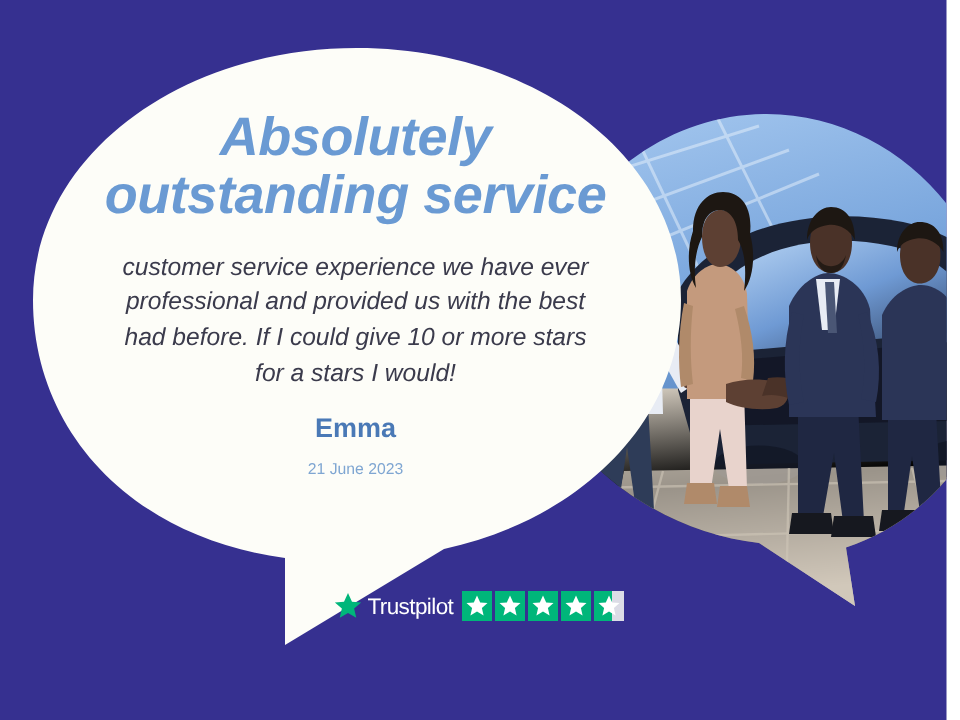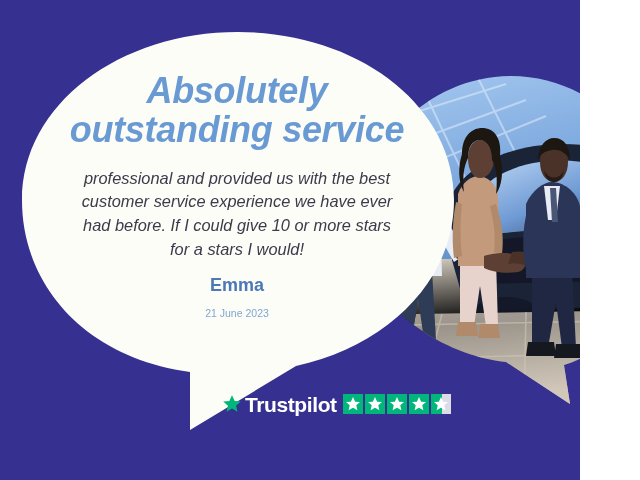--- a/index.html
+++ b/index.html
@@ -2,21 +2,21 @@
 <html><head>
 <meta charset="utf-8">
 <style>
   html, body {
     margin: 0;
     padding: 0;
     background: #ffffff;
   }
   #stage {
     position: relative;
-    width: 580px;
+    width: 631px;
     height: 480px;
     overflow: hidden;
     background: #363090;
     font-family: "Liberation Sans", sans-serif;
   }
 
   
   #photo-bubble {
     position: absolute;
     left: 356px;
@@ -109,22 +109,22 @@
     display: flex;
     align-items: center;
     gap: 6px;
   }
   #tp-logo {
     display: flex;
     align-items: center;
     gap: 3px;
   }
   #tp-wordmark {
-    font-size: 21px;
-    font-weight: bold;
+    font-size: 15px;
+    font-weight: normal;
     color: #ffffff;
     letter-spacing: -0.4px;
     line-height: 1;
   }
   #tp-stars {
     display: flex;
     gap: 2px;
   }
   .tp-star-box {
     position: relative;
@@ -277,22 +277,22 @@
                C 4,76 102,4 220,4 Z"></path>
     </svg>
   </div>
 
   <div id="content">
     <h1 id="headline" style="color: rgb(106, 154, 211);">
       <span class="hl-line">Absolutely</span>
       <span class="hl-line">outstanding service</span>
     </h1>
     <div id="body-text" style="color: rgb(59, 59, 76);">
+      <span class="bt-line">customer service experience we have ever</span>
       <span class="bt-line">professional and provided us with the best</span>
-      <span class="bt-line">customer service experience we have ever</span>
       <span class="bt-line">had before. If I could give 10 or more stars</span>
       <span class="bt-line">for a stars I would!</span>
     </div>
     <div id="author" style="color: rgb(74, 121, 182);">Emma</div>
     <div id="author-date" style="color: rgb(127, 166, 210);">21 June 2023</div>
   </div>
 
   <div id="trustpilot">
     <div id="tp-logo">
       <svg width="20" height="20" viewBox="0 0 24 24">

